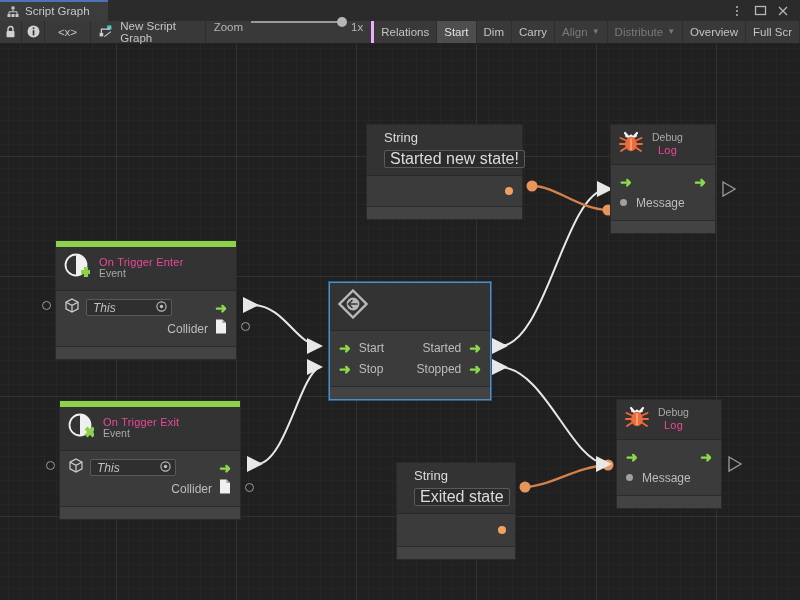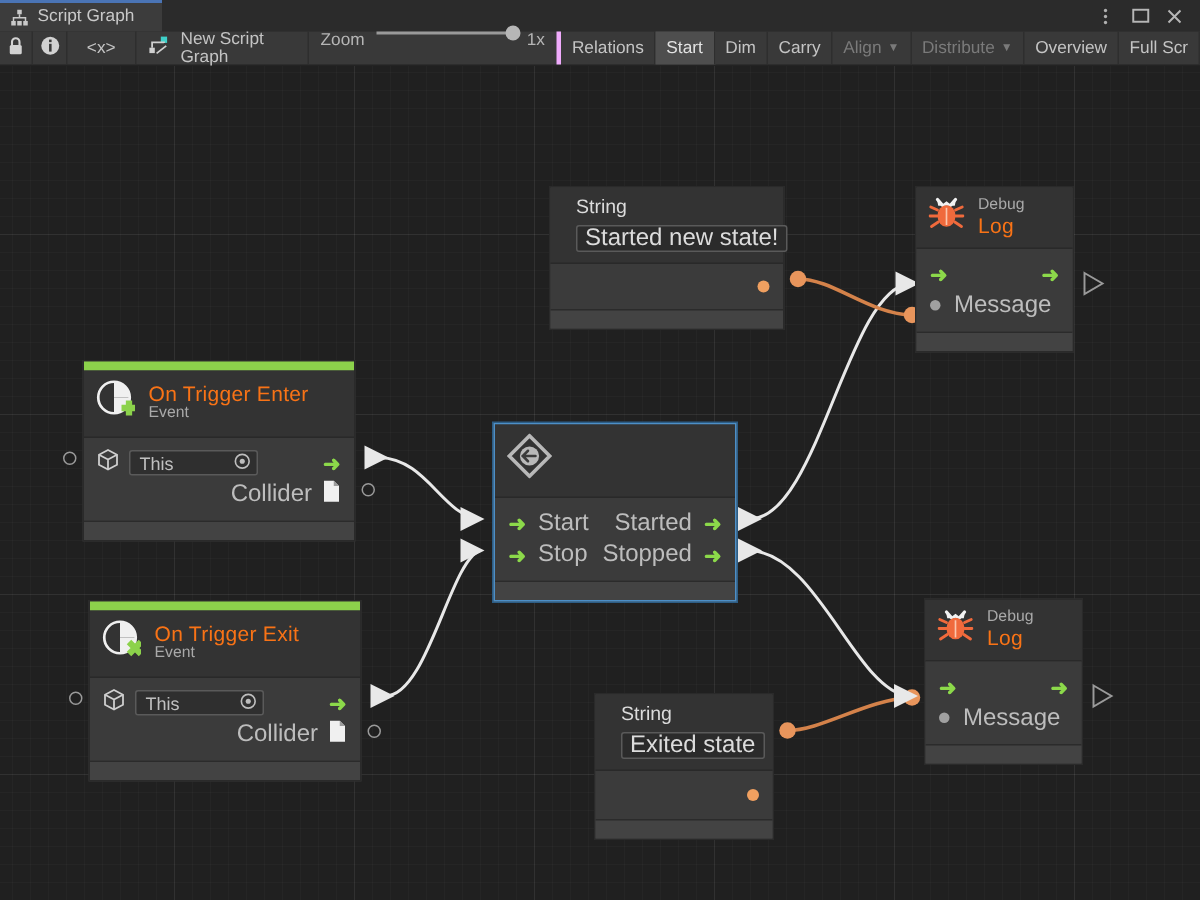--- a/index.html
+++ b/index.html
@@ -125,42 +125,42 @@
   .node-accent { height: 6px; background: #8cd24b; }
   .node-header {
     display: flex; align-items: center;
     padding: 6px 8px 7px 8px;
     gap: 9px;
     background: #333333;
     border-bottom: 1px solid #292929;
   }
   .node-title-wrap { display: flex; flex-direction: column; justify-content: center; line-height: 1.12; }
   .node-title-sm { font-size: 10.5px; color: #a9a9a9; }
-  .node-title-lg { font-size: 14px; color: #f97316; letter-spacing: .2px; }
+  .node-title-lg { font-size: 11px; color: #ec4899; letter-spacing: .2px; text-align: center; }
   .node-title-one { font-size: 13px; color: #dcdcdc; }
   .node-body { background: #3b3b3b; padding: 6px 0 7px 0; }
   .node-foot { height: 13px; background: #434343; border-top: 1px solid #2b2b2b; }
 
   .row { display: flex; align-items: center; height: 21px; padding: 0 9px; }
   .row.sp { justify-content: space-between; }
   .row-right { display: flex; align-items: center; justify-content: flex-end; height: 21px; padding: 0 9px; gap: 6px; }
-  .port-label { font-size: 16px; color: #bdbdbd; }
+  .port-label { font-size: 12px; color: #bdbdbd; }
   .arrow-green { color: #8cd94a; font-size: 14px; line-height: 1; font-weight: bold; }
   .dot-gray { width: 7px; height: 7px; border-radius: 50%; background: #a0a0a0; display: inline-block; }
   .dot-orange { width: 8px; height: 8px; border-radius: 50%; background: #f0a060; display: inline-block; }
 
   .dropdown {
     display: flex; align-items: center; justify-content: space-between;
     background: #2f2f2f;
     border: 1px solid #5a5a5a;
     border-radius: 2px;
     height: 17px;
     padding: 0 4px 0 6px;
     min-width: 86px;
-    font-size: 12px; color: #c0c0c0;
+    font-size: 12px; color: #c0c0c0; font-style: italic;
   }
   .txtfield {
     background: #2b2b2b;
     border: 1px solid #5a5a5a;
     border-radius: 2px;
     height: 18px;
     padding: 0 5px;
     font-size: 16px; color: #dcdcdc;
     display: flex; align-items: center;
     white-space: nowrap;

